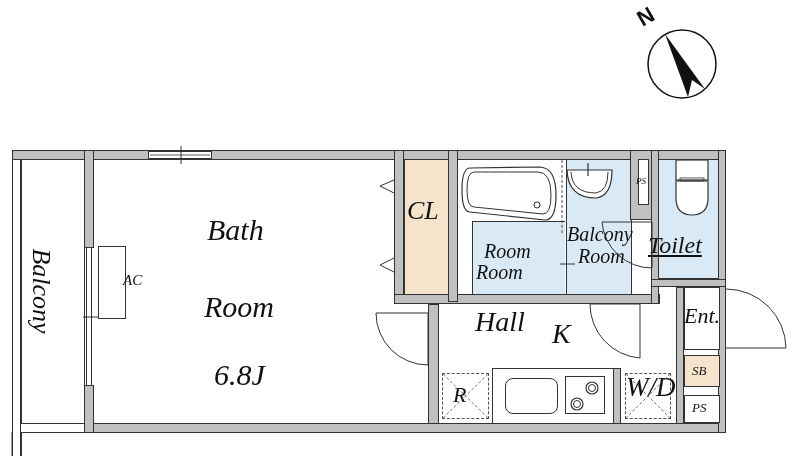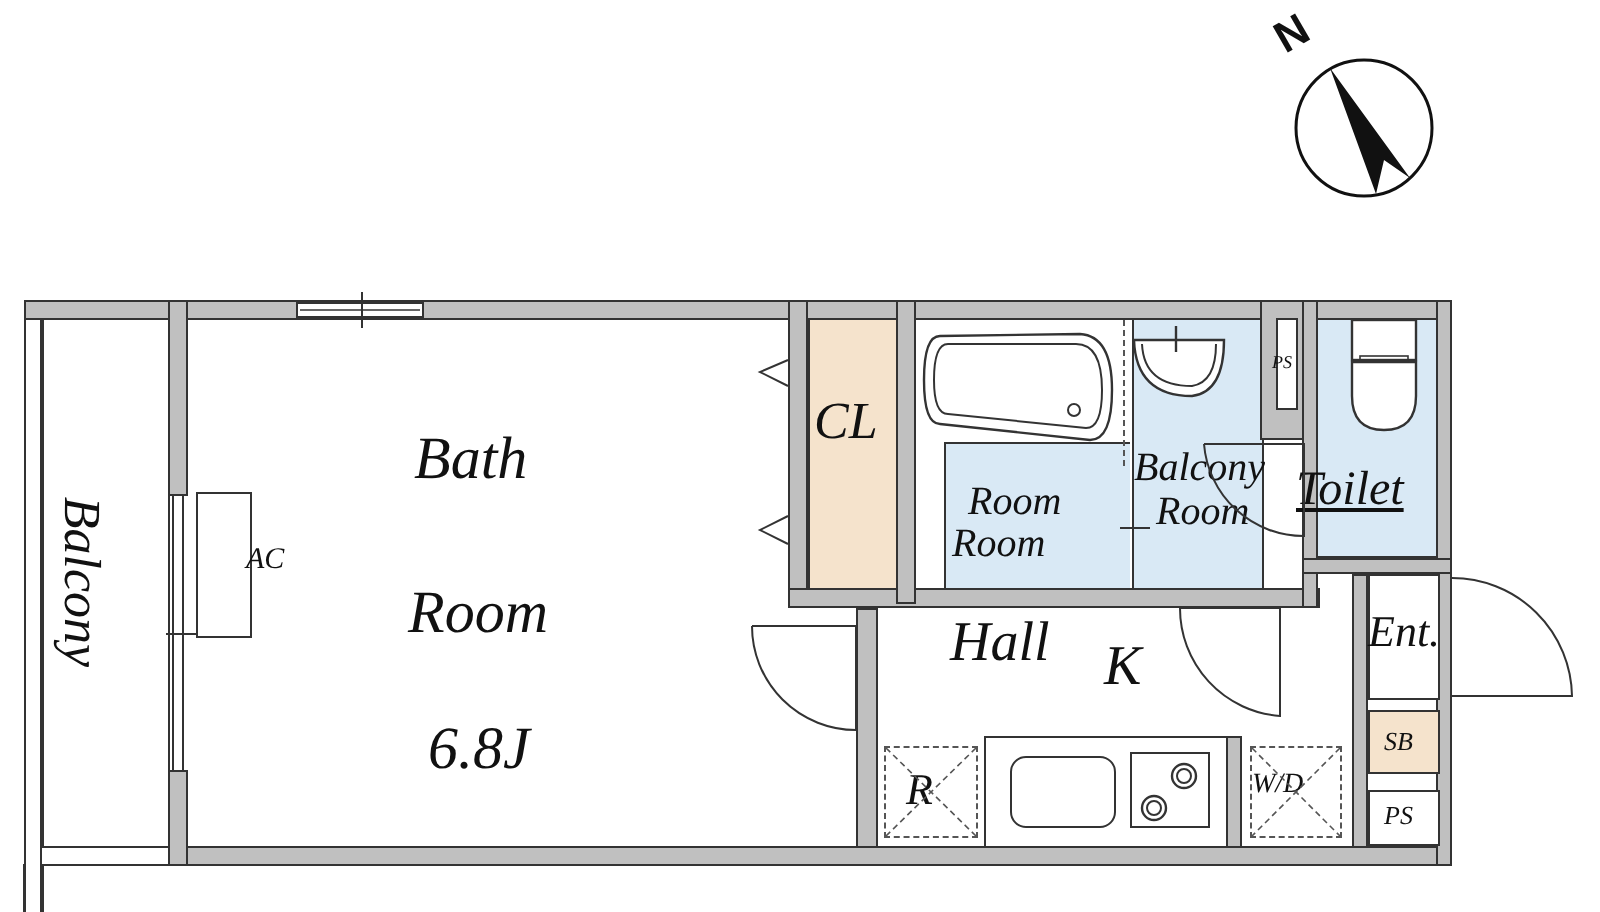--- a/index.html
+++ b/index.html
@@ -77,21 +77,21 @@
 <div class="abs" style="left:442px;top:373px;width:47px;height:46px;border:1px dashed #555;"></div>
 <span class="lbl" style="left:453px;top:384px;font-size:22px;">R</span>
 
 <div class="room" style="left:492px;top:368px;width:122px;height:56px;background:#fff;"></div>
 <div class="abs" style="left:505px;top:378px;width:53px;height:36px;border:1.5px solid #333;border-radius:8px;"></div>
 <div class="abs" style="left:565px;top:376px;width:40px;height:38px;border:1.5px solid #333;"></div>
 
 <div class="wall" style="left:613px;top:368px;width:8px;height:56px;"></div>
 
 <div class="abs" style="left:625px;top:373px;width:46px;height:46px;border:1px dashed #555;"></div>
-<span class="lbl" style="left:626px;top:386px;font-size:14px;">W/D</span>
+<span class="lbl" style="left:626px;top:374px;font-size:27px;">W/D</span>
 
 <div class="wall" style="left:676px;top:287px;width:8px;height:137px;"></div>
 <div class="room" style="left:684px;top:287px;width:36px;height:63px;background:#fff;"></div>
 <span class="lbl" style="left:684px;top:305px;font-size:22px;">Ent.</span>
 <div class="room" style="left:684px;top:355px;width:36px;height:32px;background:#f5e3cc;"></div>
 <span class="lbl" style="left:692px;top:364px;font-size:13px;">SB</span>
 <div class="room" style="left:684px;top:395px;width:36px;height:28px;background:#fff;"></div>
 <span class="lbl" style="left:692px;top:401px;font-size:13px;">PS</span>
 
 <svg class="overlay" width="800" height="456">

